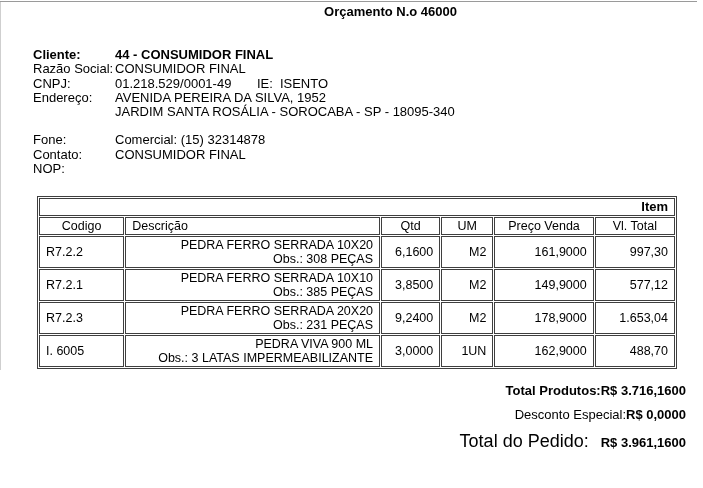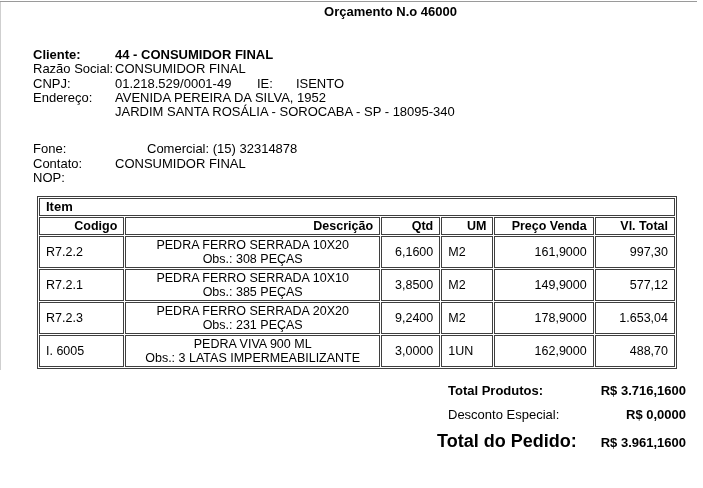--- a/index.html
+++ b/index.html
@@ -15,61 +15,61 @@
   .frame-left-line { position:absolute; top:2px; left:0; width:1px; height:368px; background:#cfcfcf; }
 
   .title {
     position:absolute; top:4px; left:0; width:100%;
     text-align:center; font-size:13px; font-weight:bold;padding-left:39px;
   }
 
   .client { position:absolute; top:48px; left:33px; font-size:13px; line-height:14.3px; }
   .info-row { display:flex; }
   .info-label { width:82px; flex:none; }
-  .gap-before { margin-top:23px;gap:32px; }
+  .gap-before { margin-top:14px; }
   .bold { font-weight:bold; }
   .cnpj-val { width:142px; flex:none; }
-  .ie-val { margin-left:23px; }
+  .ie-val { margin-left:7px; }
 
   table.items {
     position:absolute; left:37px; top:196px;
     width:638px; table-layout:fixed;
     border-collapse:separate; border-spacing:1px;
     border:1px solid #3f3f3f;
     font-size:12.5px;
   }
   table.items th, table.items td {
     border:1px solid #3f3f3f;
     box-sizing:border-box;
     padding:1px 6px;
     vertical-align:middle;
     line-height:14px;
     overflow:hidden;
     white-space:nowrap;
   }
-  th.item-title { text-align:left; font-weight:bold; height:16px; font-size:13px; }
-  tr.col-head th { font-weight:bold; height:16px;text-align:right; }
+  th.item-title { text-align:right; font-weight:bold; height:16px; font-size:13px; }
+  tr.col-head th { font-weight:normal; height:16px; }
   th.h-codigo, th.h-qtd, th.h-um, th.h-preco, th.h-total { text-align:center; }
   th.h-desc { text-align:left; }
   tr.item-row td { height:31px;margin-top:32px; }
   td.c-codigo { text-align:left; padding-left:8px; }
-  td.c-desc  { text-align:center; }
+  td.c-desc  { text-align:right; }
   td.c-qtd, td.c-preco, td.c-total { text-align:right; }
-  td.c-um { text-align:left; }
+  td.c-um { text-align:right; }
   .desc-line { display:block; line-height:14px; }
 
   .totals { position:absolute; top:383px; left:437px; width:249px; }
   .total-row {
-    display:flex; justify-content:space-between; align-items:baseline;
+    display:flex; justify-content:flex-end; align-items:baseline;
     font-size:13px; font-weight:bold; margin-bottom:9px;
   }
   .total-row.indent { padding-left:11px; }
   .total-row .label-normal { font-weight:normal; }
   .total-row.grand { margin-top:0; margin-bottom:0; }
-  .grand-label { font-size:18px; font-weight:bold; letter-spacing:0px; }
+  .grand-label { font-size:18px; font-weight:normal; letter-spacing:0px; }
   .grand-value { font-size:13px; font-weight:bold;padding-left:12px; }
 </style>
 </head>
 <body>
 
 <div class="page">
 
   <div class="frame-top-line"></div>
   <div class="frame-left-line"></div>
 

